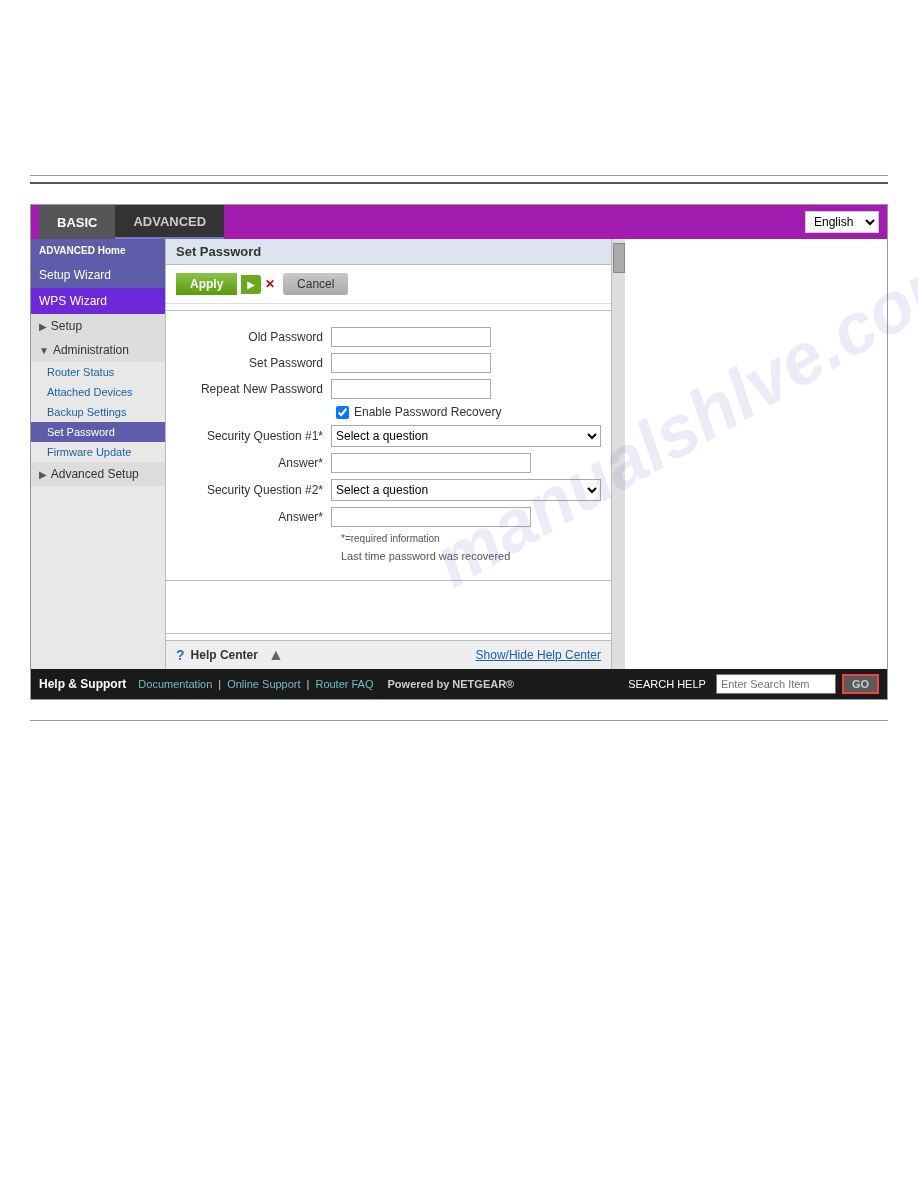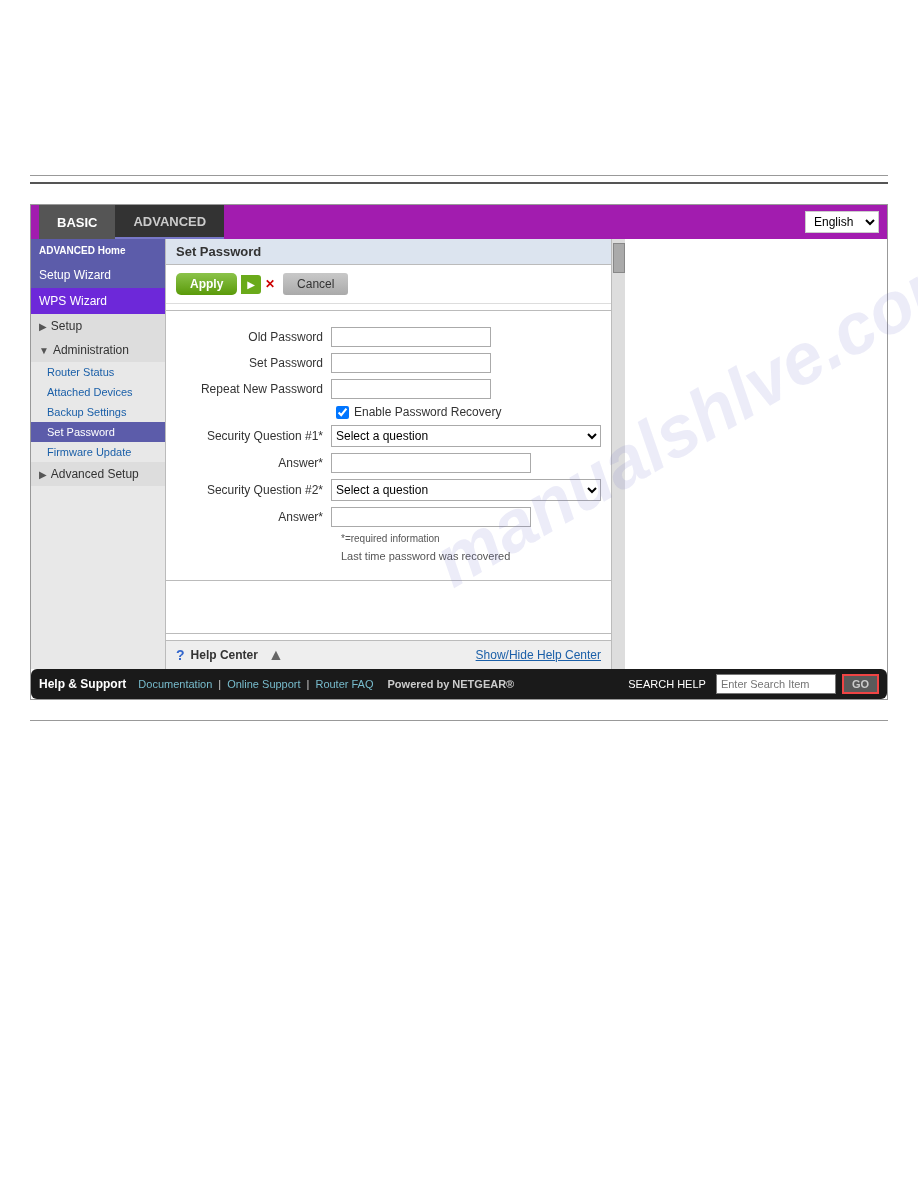--- a/index.html
+++ b/index.html
@@ -170,21 +170,21 @@
     }
 
     .btn-apply {
       background: linear-gradient(to bottom, #8bc34a, #5a9a0a);
       color: #fff;
       border: none;
       padding: 4px 14px;
       font-size: 12px;
       font-weight: bold;
       cursor: pointer;
-      border-radius: 5px;
+      border-radius: 0;
       margin-right: 4px;
     }
 
     .btn-apply-arrow {
       display: inline-block;
       color: #fff;
       font-size: 10px;
       background: #6aaa1a;
       padding: 4px 6px;
       border-radius: 0 3px 3px 0;
@@ -341,21 +341,20 @@
 
     
     .footer-bar {
       background: #1a1a1a;
       color: #ccc;
       font-size: 11px;
       padding: 5px 8px;
       display: flex;
       align-items: center;
       gap: 6px;
-      border-radius: 6px;
     }
 
     .footer-help-support {
       color: #fff;
       font-weight: bold;
       font-size: 12px;
       margin-right: 6px;
     }
 
     .footer-link {

